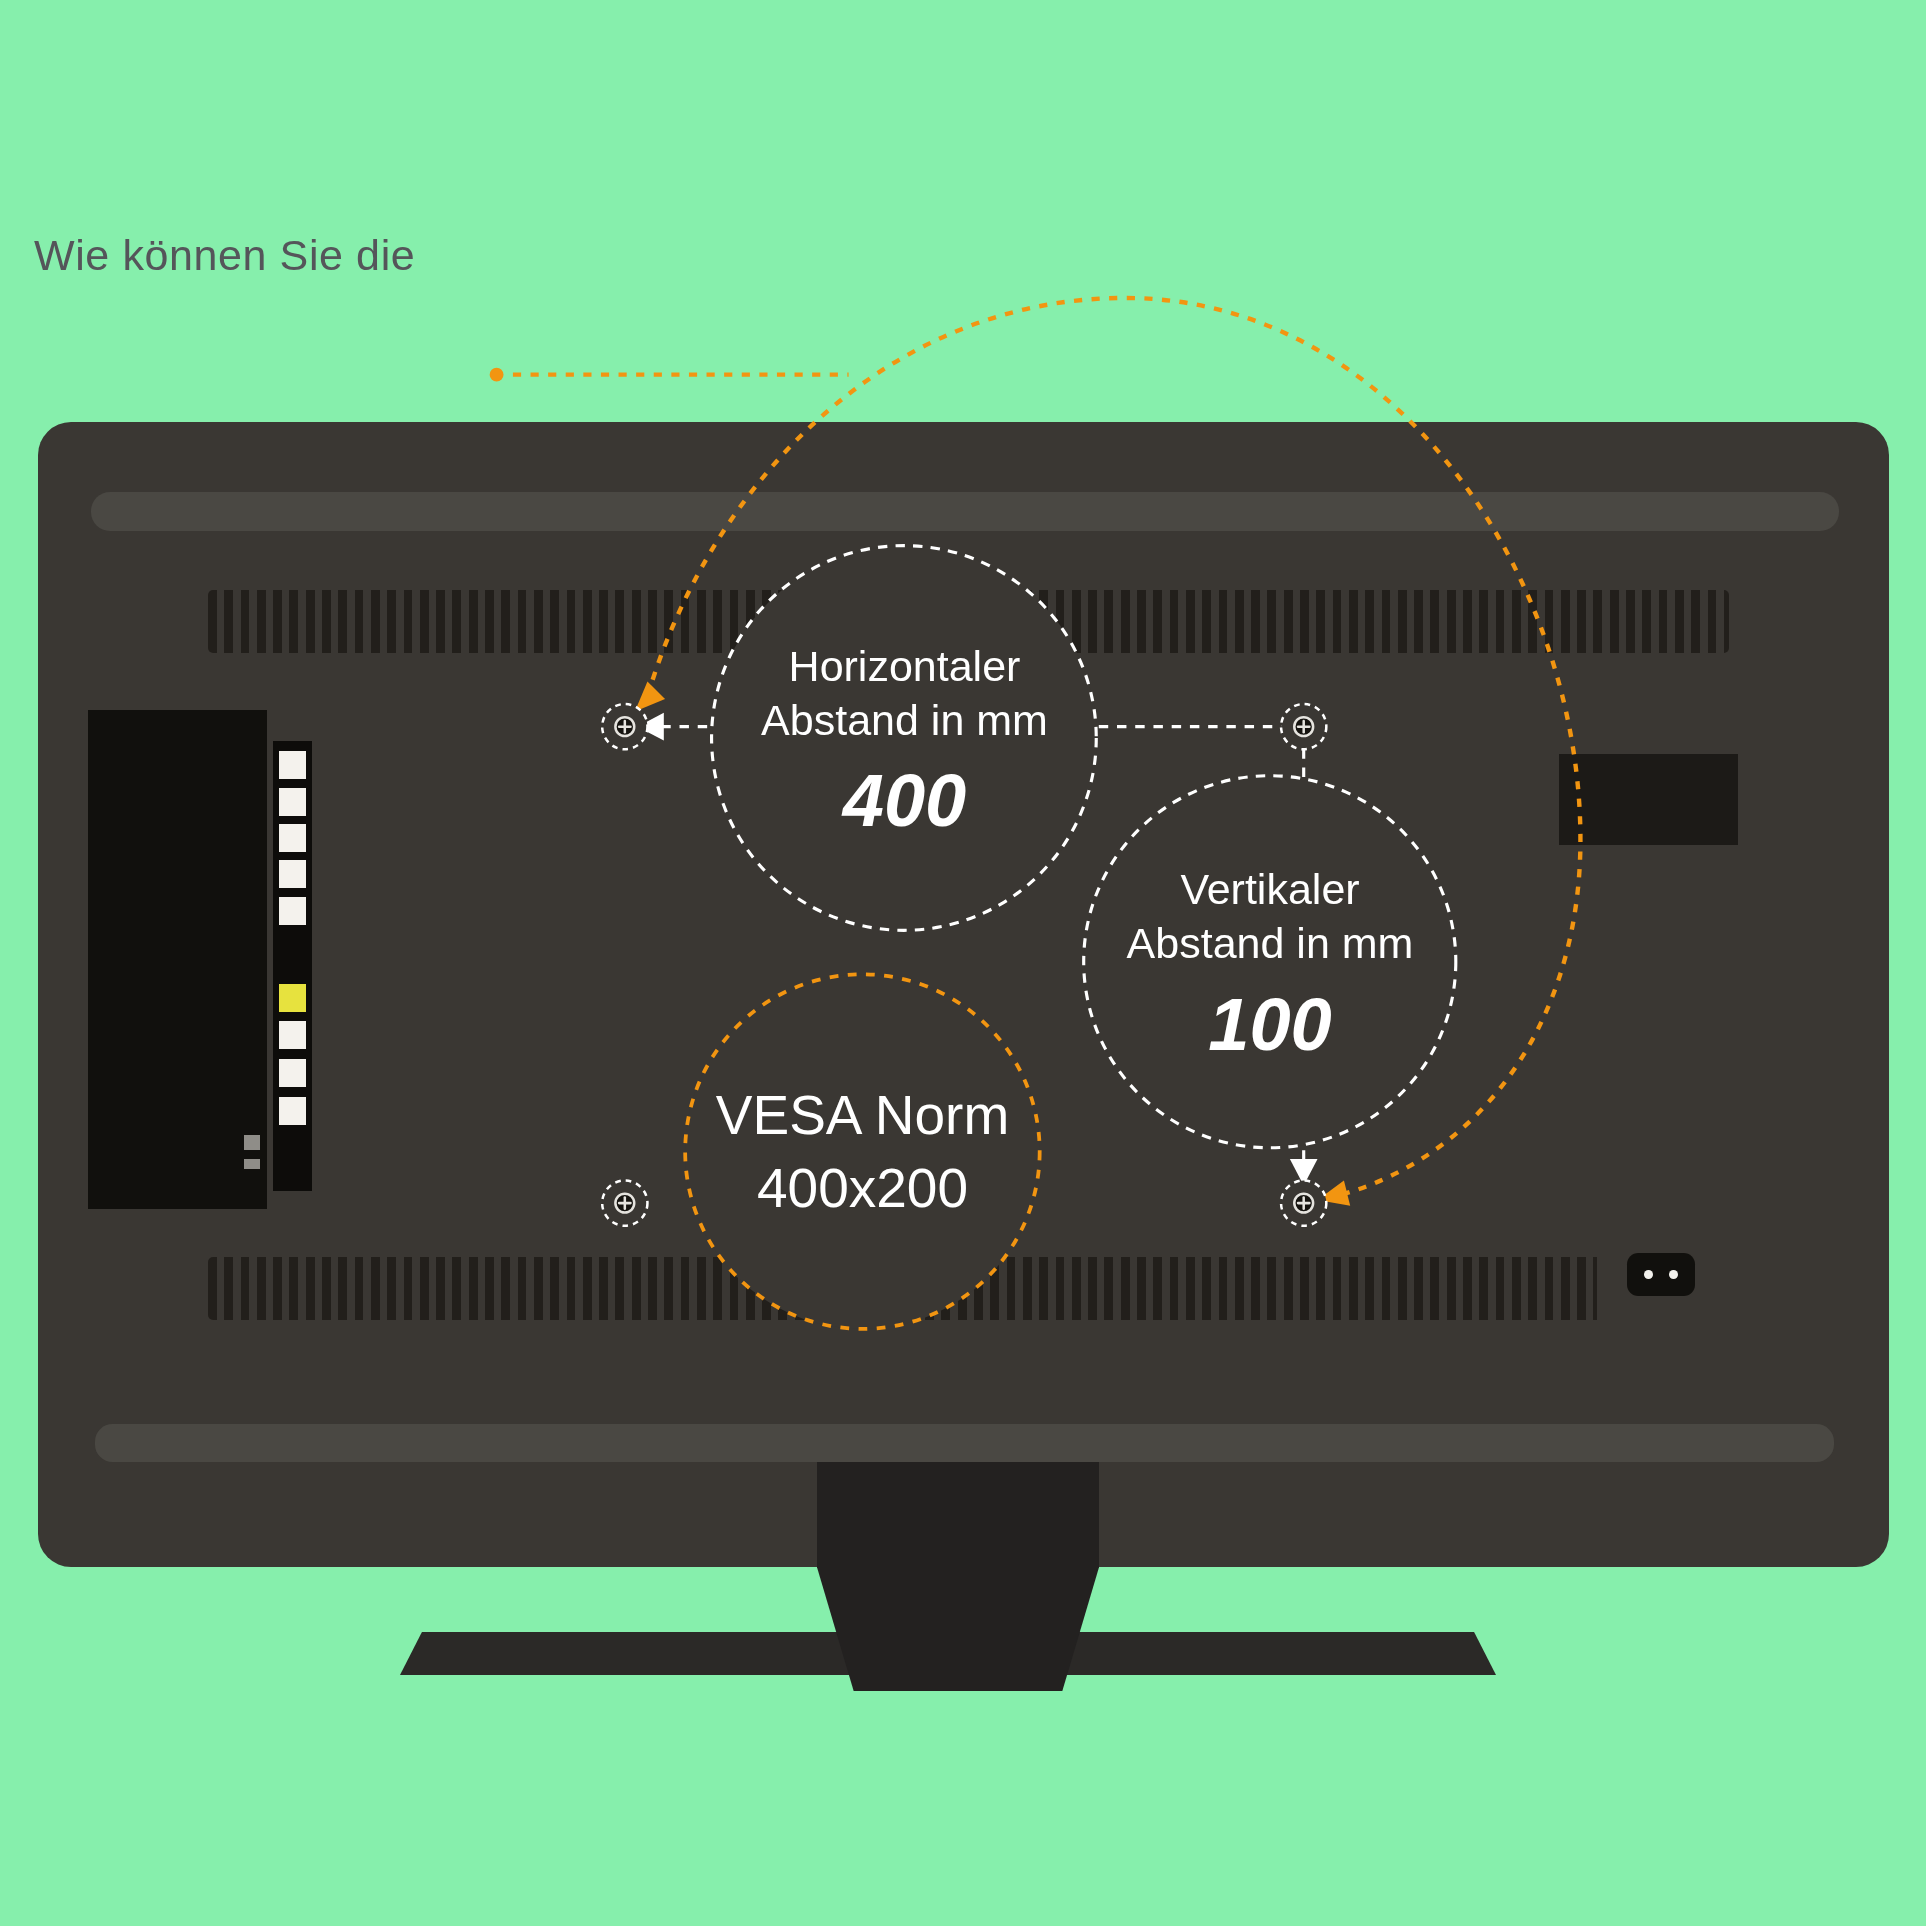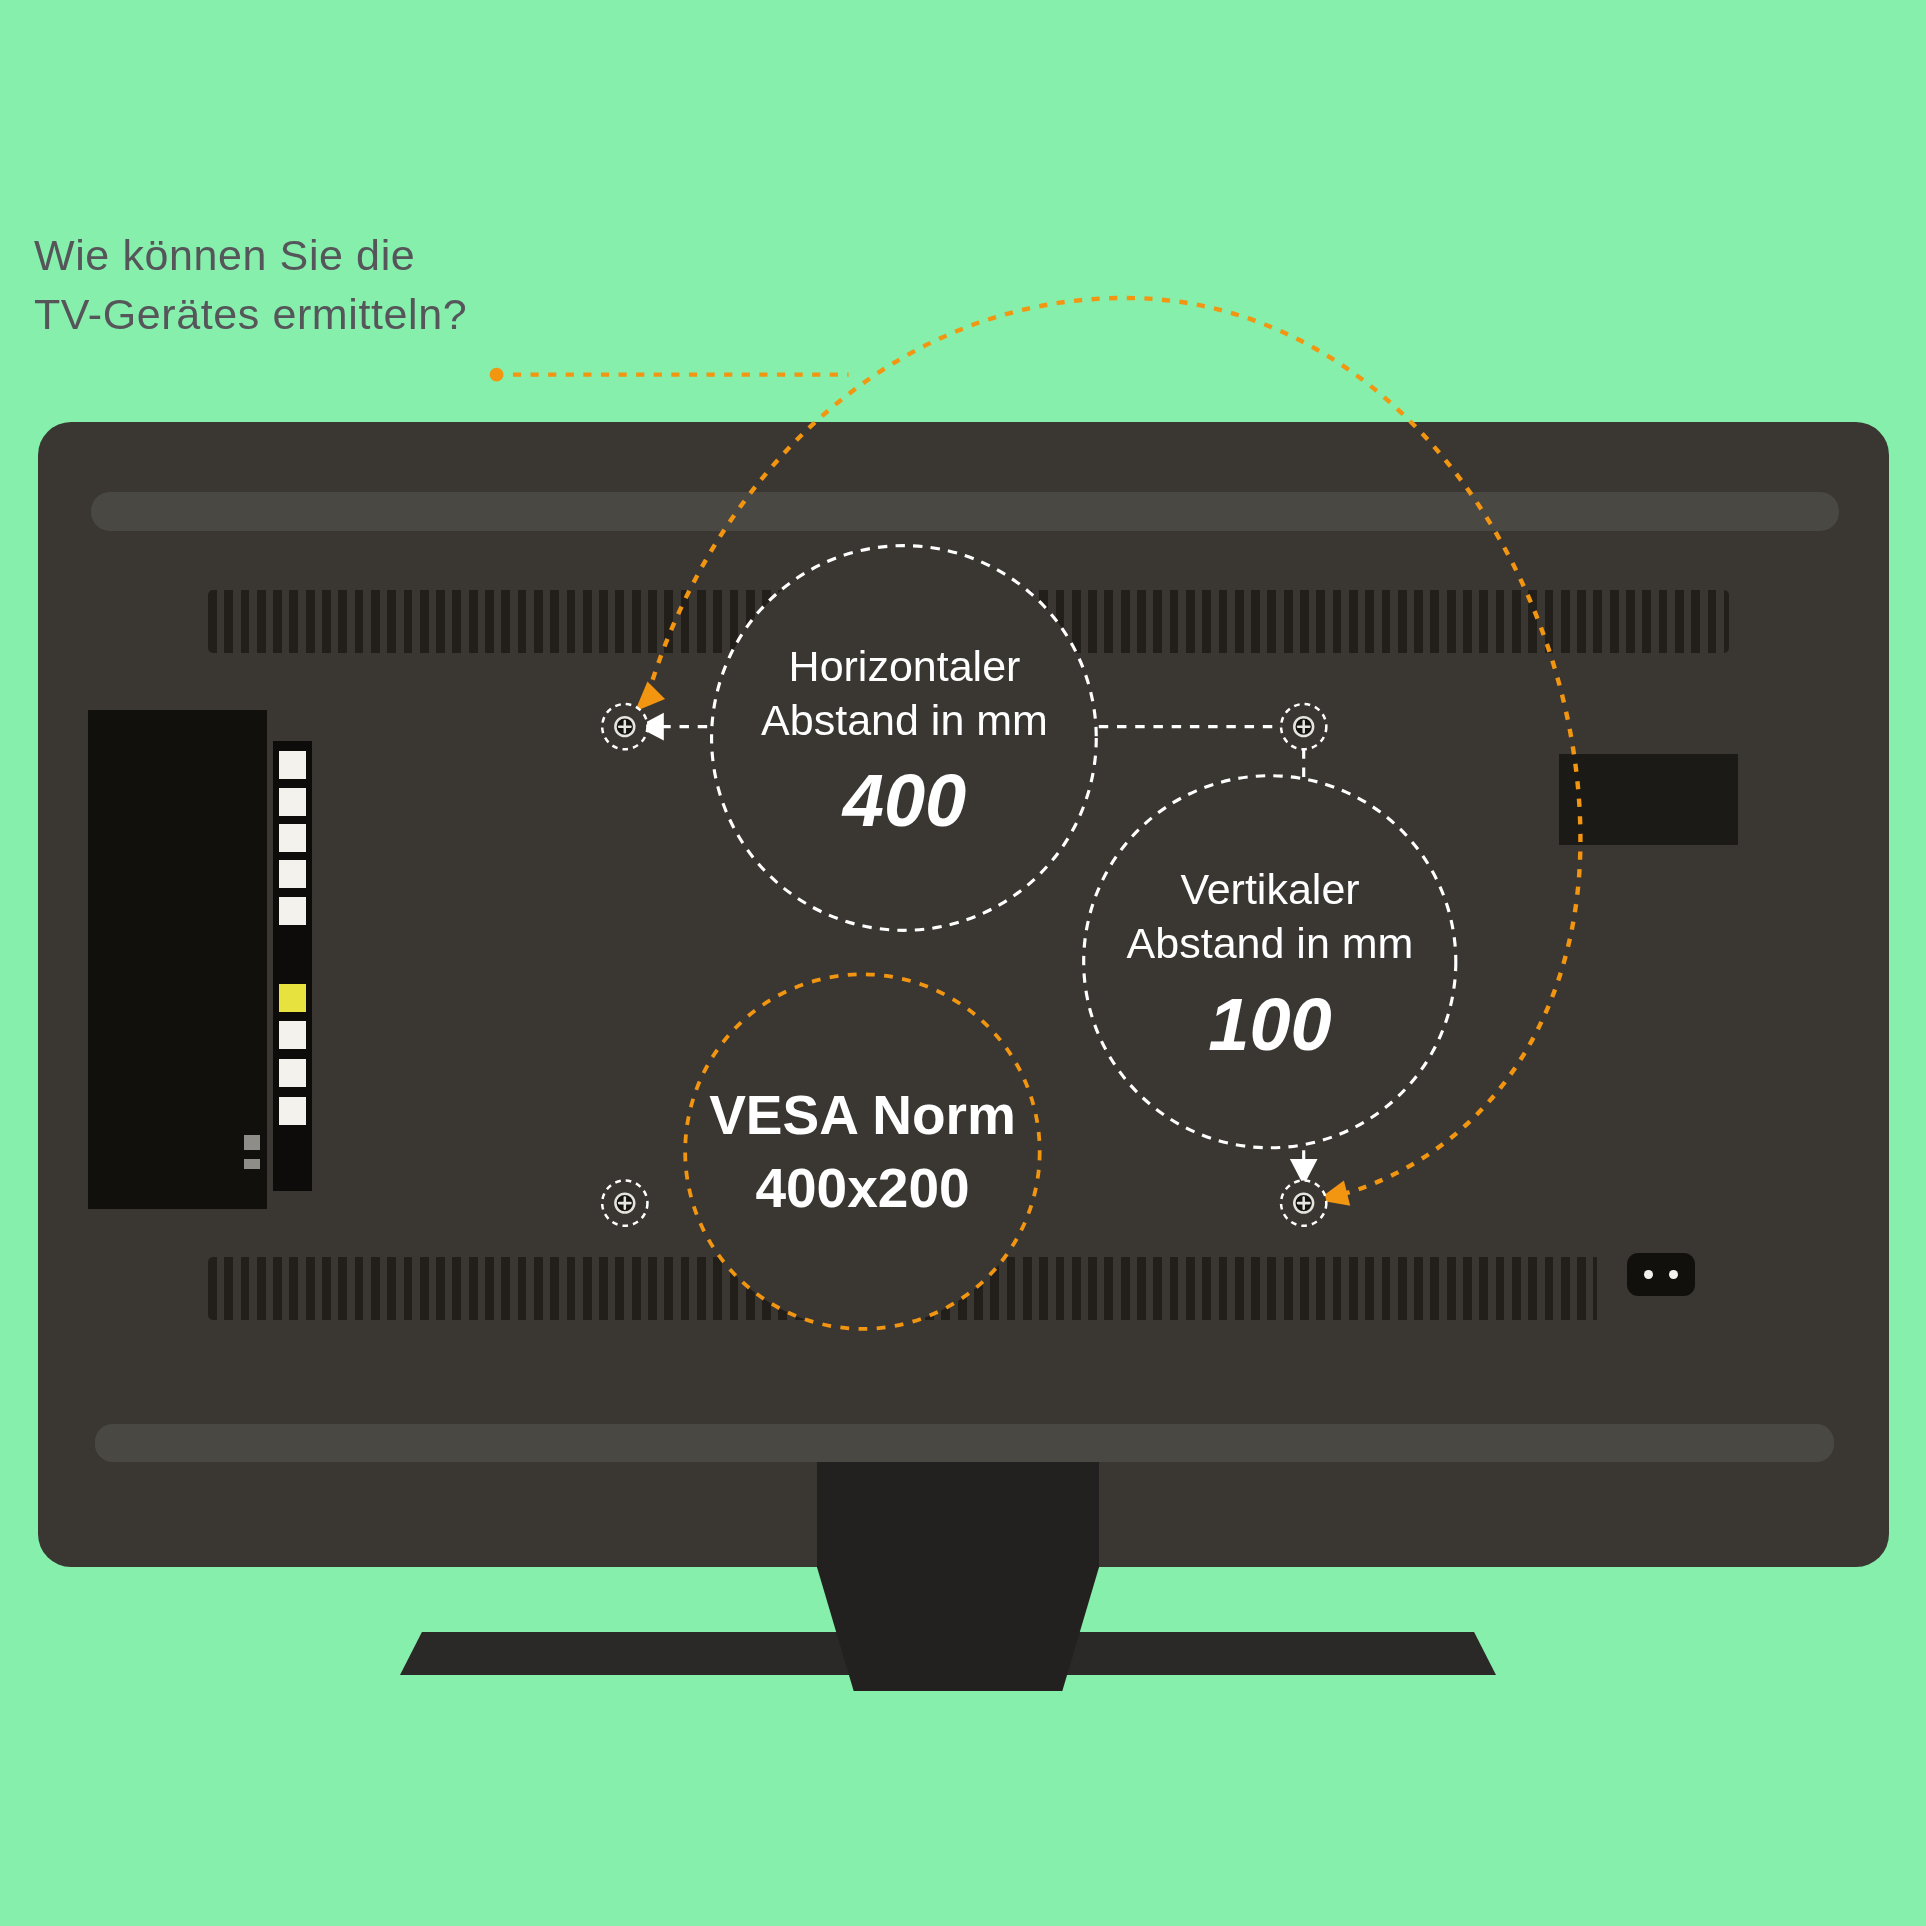--- a/index.html
+++ b/index.html
@@ -69,30 +69,29 @@
   .lcircle{
     position:absolute;z-index:3;border-radius:50%;background:var(--tv-body,#3a3733);
     display:flex;flex-direction:column;align-items:center;justify-content:center;
     color:#fff;text-align:right;
   }
   .c-horizontal{left:712px;top:546px;width:385px;height:385px;}
   .c-vertical{left:1084px;top:776px;width:372px;height:372px;}
   .c-vesa{left:685px;top:974px;width:355px;height:355px;}
   .c-title,.c-subtitle{font-size:43px;line-height:54px;font-weight:400;}
   .c-value{font-size:74px;font-weight:700;margin-top:16.3px;line-height:75px;font-style:italic;}
-  .c-vesa-line{font-size:55px;font-weight:700;line-height:73px;}
+  .c-vesa-line{font-size:55px;font-weight:400;line-height:73px;}
 </style>
 </head>
 <body>
 
 <div class="canvas">
 
   <div class="question">
     <div>Wie können Sie die</div>
-    <div>TV-Gerätes ermitteln?</div>
   </div>
 
   <div class="tv">
     <div class="band band-top"></div>
     <div class="vent vent-top"></div>
     <div class="vent vent-bottom"></div>
     <div class="inlet-patch"></div>
     <div class="power">
       <span class="pin"></span>
       <span class="pin"></span>

